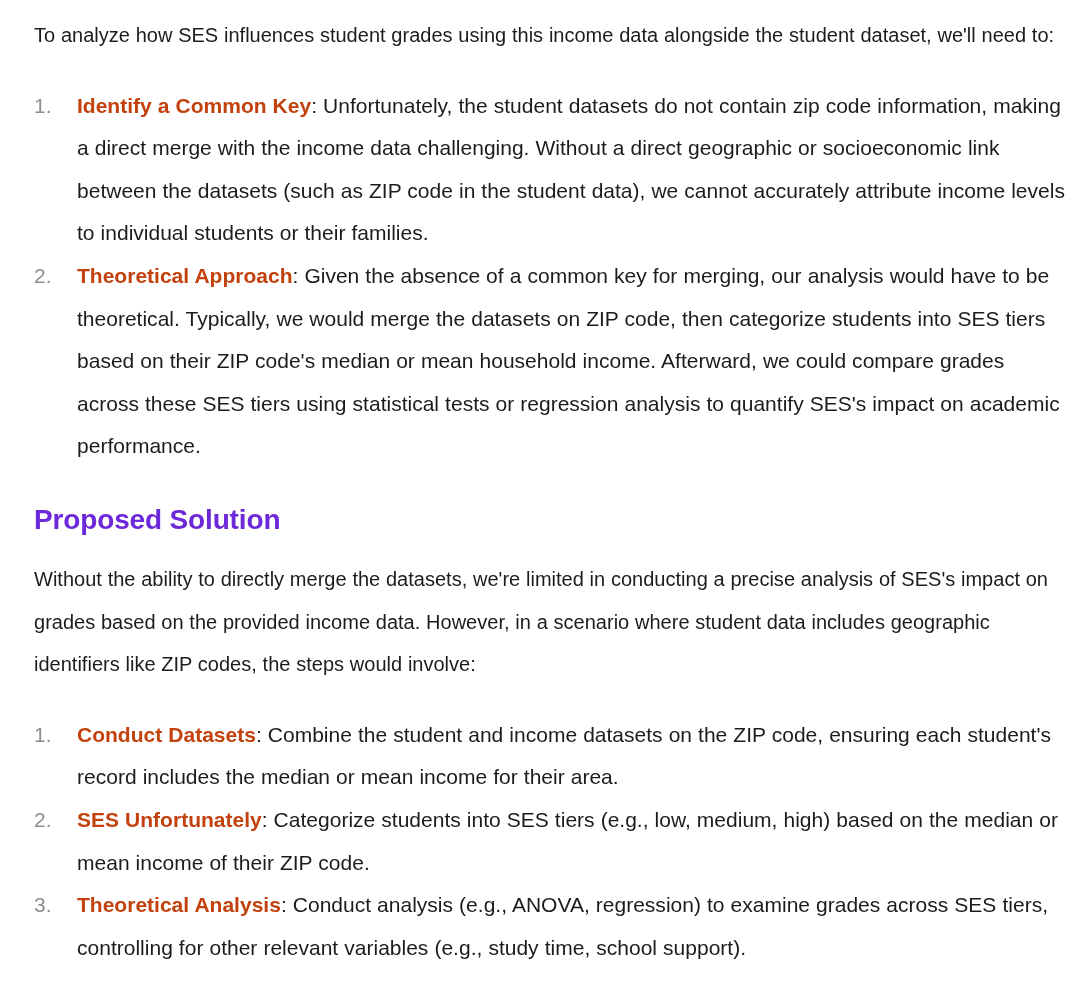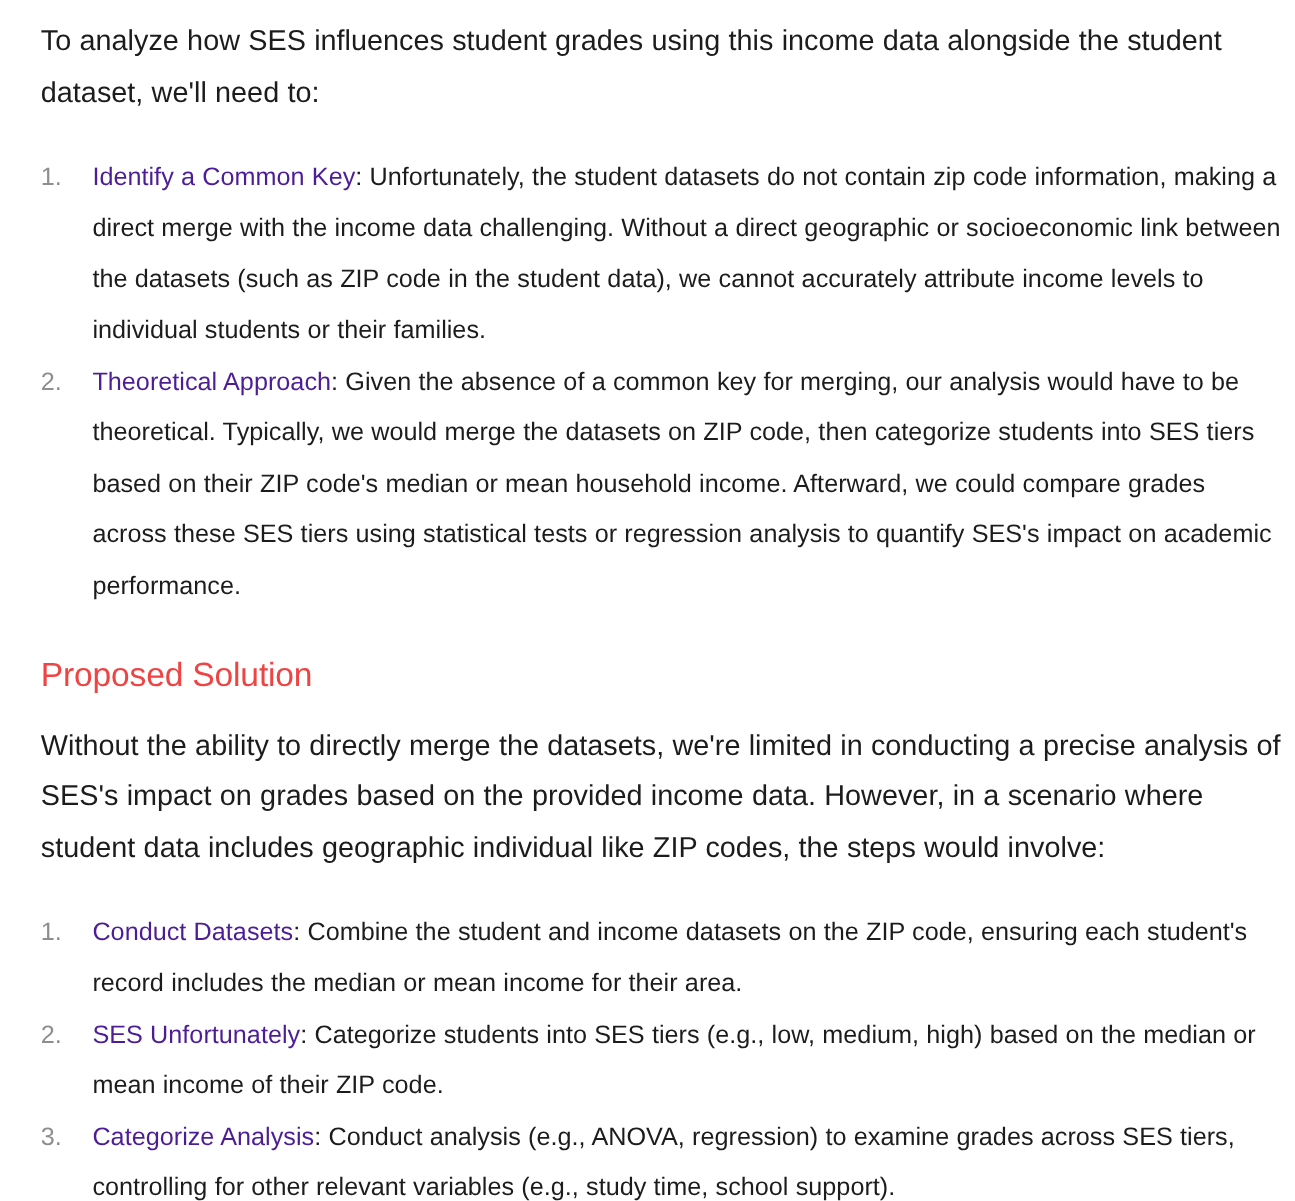--- a/index.html
+++ b/index.html
@@ -15,21 +15,21 @@
     color: #1c1c1c;
     -webkit-font-smoothing: antialiased;
   }
   #doc {
     width: 1079px;
     box-sizing: border-box;
     padding: 0 8px 0 34px;
   }
   p.para {
     margin: 0;
-    font-size: 24px;
+    font-size: 20px;
     line-height: 42.6px;
     color: #1c1c1c;
     letter-spacing: 0.01px;
     word-spacing: 0.2px;
   }
   .spacer-28 { height: 28px; }
   .spacer-20 { height: 20px; }
   .spacer-34 { height: 34px; }
   .spacer-14 { height: 14px; }
 
@@ -55,29 +55,29 @@
     left: 0;
     top: 0;
     width: 34px;
     text-align: left;
     color: #8e8e8e;
     font-size: 21px;
     line-height: 42.6px;
     font-weight: 400;
   }
   .lead {
-    font-weight: 400;
-    color: #4c1d95;
+    font-weight: 700;
+    color: #c2410c;
   }
   h2.heading {
     margin: 0;
     font-size: 28px;
     line-height: 36px;
-    font-weight: 400;
-    color: #ef4444;
+    font-weight: 700;
+    color: #6d28d9;
     letter-spacing: -0.15px;
   }
 </style>
 </head>
 <body>
 
 <div id="doc">
 
   <div class="spacer-14"></div>
 
@@ -89,23 +89,23 @@
     <li><span class="lead">Identify a Common Key</span><span>: Unfortunately, the student datasets do not contain zip code information, making a direct merge with the income data challenging. Without a direct geographic or socioeconomic link between the datasets (such as ZIP code in the student data), we cannot accurately attribute income levels to individual students or their families.</span></li>
     <li><span class="lead">Theoretical Approach</span><span>: Given the absence of a common key for merging, our analysis would have to be theoretical. Typically, we would merge the datasets on ZIP code, then categorize students into SES tiers based on their ZIP code's median or mean household income. Afterward, we could compare grades across these SES tiers using statistical tests or regression analysis to quantify SES's impact on academic performance.</span></li>
   </ol>
 
   <div class="spacer-34"></div>
 
   <h2 class="heading">Proposed Solution</h2>
 
   <div class="spacer-20"></div>
 
-  <p class="para">Without the ability to directly merge the datasets, we're limited in conducting a precise analysis of SES's impact on grades based on the provided income data. However, in a scenario where student data includes geographic individual like ZIP codes, the steps would involve:</p>
+  <p class="para">Without the ability to directly merge the datasets, we're limited in conducting a precise analysis of SES's impact on grades based on the provided income data. However, in a scenario where student data includes geographic identifiers like ZIP codes, the steps would involve:</p>
 
   <div class="spacer-28"></div>
 
   <ol class="numlist">
     <li><span class="lead">Conduct Datasets</span><span>: Combine the student and income datasets on the ZIP code, ensuring each student's record includes the median or mean income for their area.</span></li>
     <li><span class="lead">SES Unfortunately</span><span>: Categorize students into SES tiers (e.g., low, medium, high) based on the median or mean income of their ZIP code.</span></li>
-    <li><span class="lead">Categorize Analysis</span><span>: Conduct analysis (e.g., ANOVA, regression) to examine grades across SES tiers, controlling for other relevant variables (e.g., study time, school support).</span></li>
+    <li><span class="lead">Theoretical Analysis</span><span>: Conduct analysis (e.g., ANOVA, regression) to examine grades across SES tiers, controlling for other relevant variables (e.g., study time, school support).</span></li>
   </ol>
 
 </div>
 
 </body></html>

